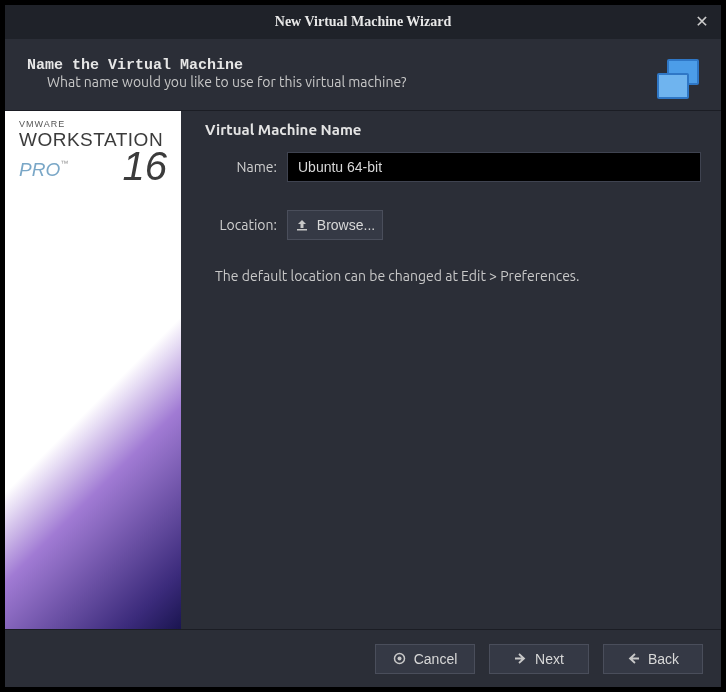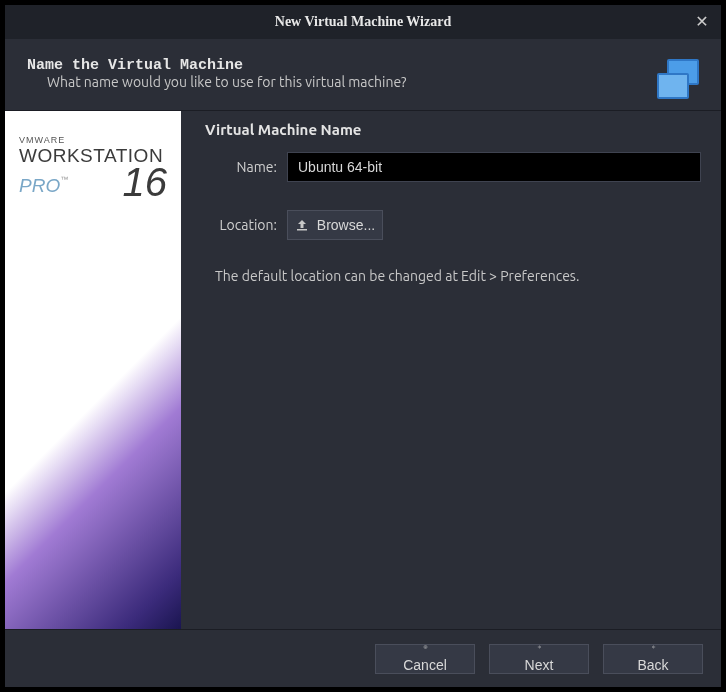--- a/index.html
+++ b/index.html
@@ -80,21 +80,21 @@
   }
   .sidebar::before {
     content: "";
     position: absolute;
     left: -30px; bottom: -30px;
     width: 260px; height: 260px;
     transform: rotate(45deg);
   }
   .brand {
     position: absolute;
-    top: 24px;
+    top: 8px;
     left: 14px;
     right: 14px;
     color: #444;
     font-family: "Segoe UI", sans-serif;
   }
   .brand-vmware { font-size: 9px; letter-spacing: 1px; color:#555;}
   .brand-work { font-size: 19px; color: #3b3b3b; letter-spacing: 0.5px; font-weight: 400; }
   .brand-pro-row { display:flex; align-items:flex-end; gap:0; justify-content:space-between;font-style:italic;}
   .brand-pro { font-size: 19px; color: #7aa7c7; font-weight: 400; }
   .brand-tm { font-size: 8px; color:#999; vertical-align: top;}
@@ -170,21 +170,20 @@
     background: #353945;
     border: 1px solid #4a4e5b;
     color: #d8d8d8;
     font-size: 14px;
     display: inline-flex;
     align-items: center;
     justify-content: center;
     gap: 8px;
     cursor: pointer;
     padding: 0 14px;
-    flex-direction: column;
   }
   .icon-svg { display:block; }
 </style>
 </head>
 <body>
 
 <div class="window">
 
   <div class="titlebar">
     <span class="titlebar-title">New Virtual Machine Wizard</span>

